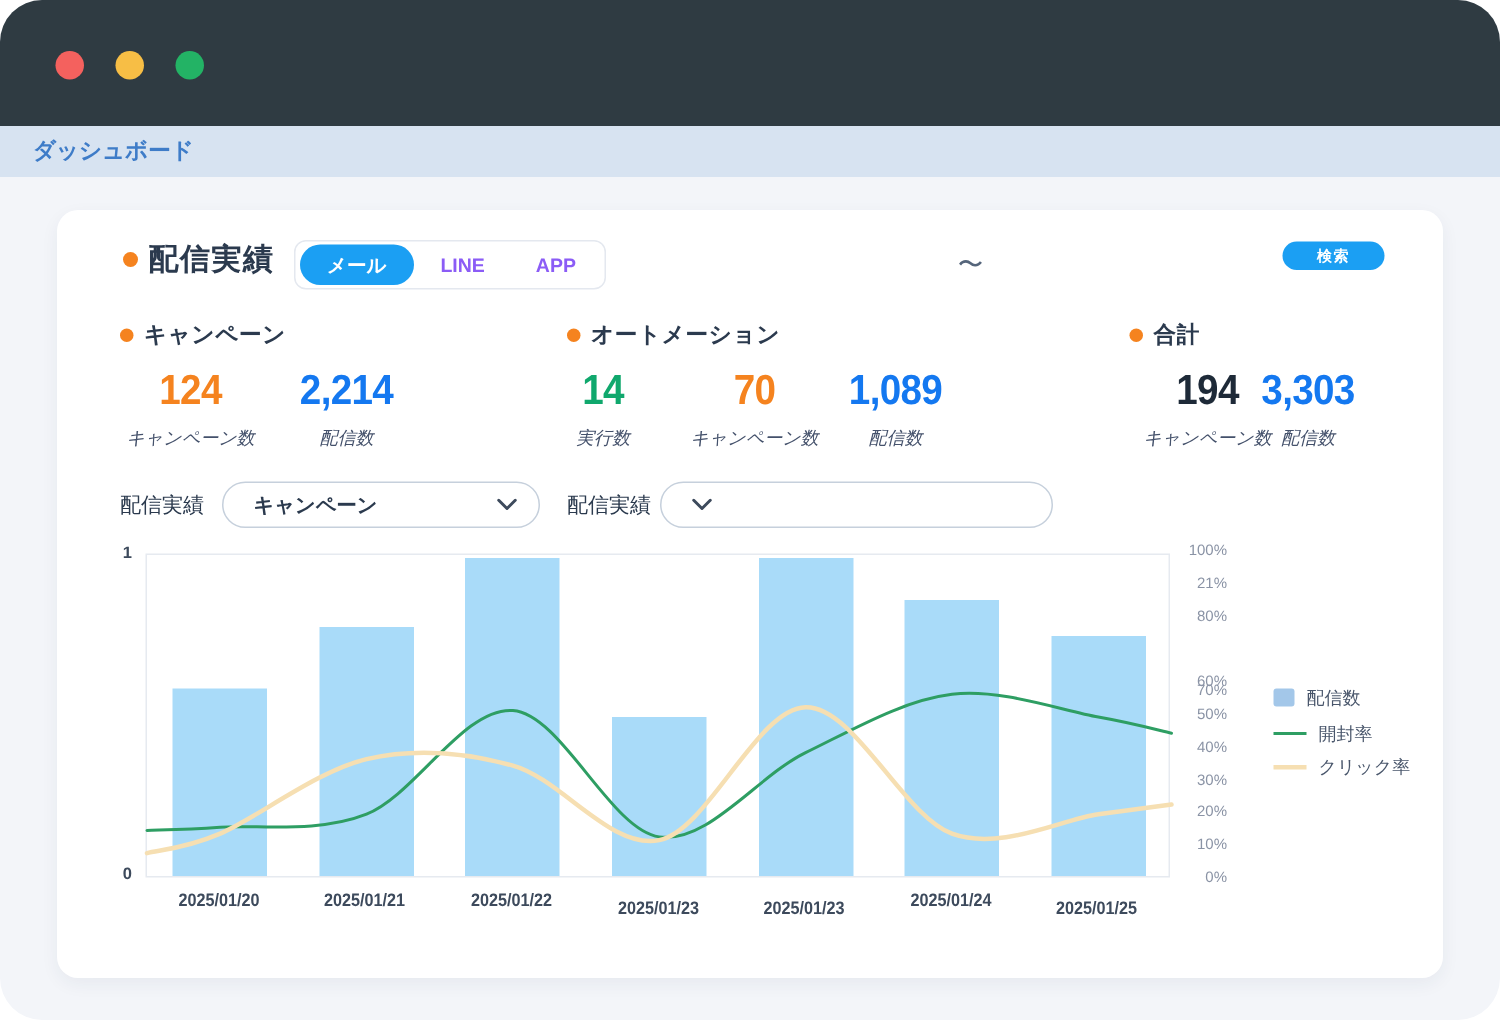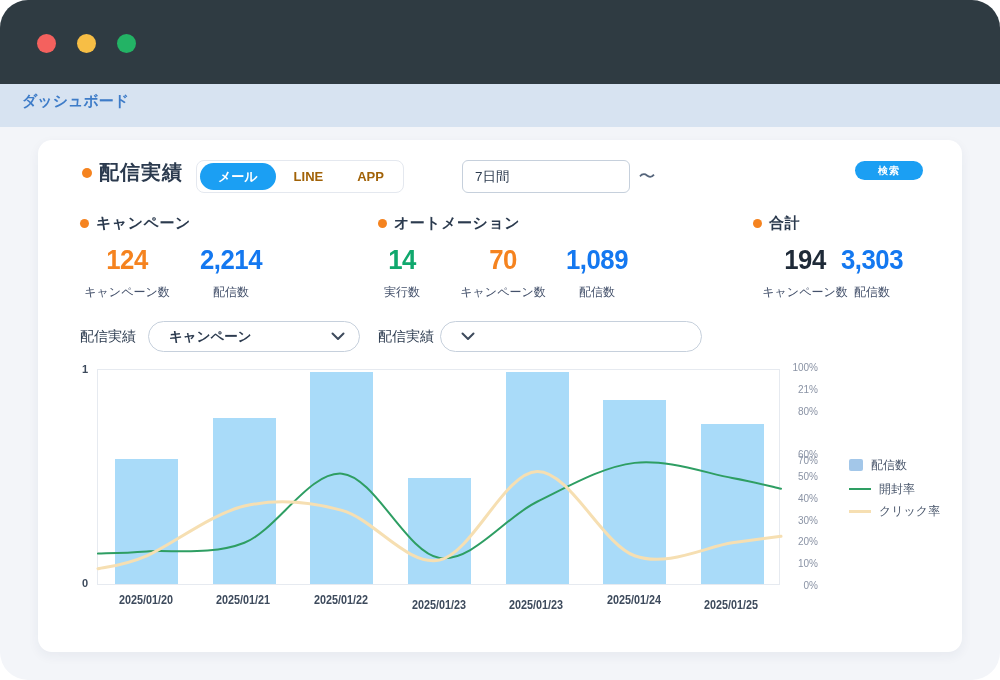--- a/index.html
+++ b/index.html
@@ -9,54 +9,54 @@
     width:1000px; height:680px;
   }
   .window {
     position:relative; width:1000px; height:680px;
     border-radius:28px; overflow:hidden; background:#F3F5F9;
   }
   
   .titlebar { position:absolute; left:0; top:0; width:100%; height:84px; background:#2F3B42; }
   .tl-dot { position:absolute; top:34px; width:19px; height:19px; border-radius:50%; }
   
-  .crumbbar { position:absolute; left:0; top:84px; width:100%; height:43px; background:#D7E3F1; }
+  .crumbbar { position:absolute; left:0; top:84px; width:100%; height:34px; background:#D7E3F1; }
   .crumb-label { position:absolute; left:22px; top:0; line-height:34px; font-size:15px; font-weight:700; color:#3E7CC8; }
   
   .card {
     position:absolute; left:38px; top:140px; width:924px; height:512px;
     background:#ffffff; border-radius:14px; box-shadow:0 4px 12px rgba(30,45,80,.06);
   }
   .bullet { position:absolute; width:10px; height:10px; border-radius:50%; background:#F5831F; }
   .panel-title { position:absolute; left:61px; top:19px; font-size:20px; font-weight:700; color:#2B3A4E; letter-spacing:1px; }
   
   .tab-group { position:absolute; left:158px; top:20px; height:33px; display:flex; align-items:center; gap:2px;
     border:1px solid #E4E8EF; border-radius:8px; background:#fff; padding:8px 3px; }
-  .tab { height:27px; line-height:27px; padding:0 16px; border-radius:14px; font-size:13px; font-weight:700; color:#a16207; cursor:pointer; }
+  .tab { height:27px; line-height:27px; padding:0 16px; border-radius:14px; font-size:13px; font-weight:700; color:#8b5cf6; cursor:pointer; }
   .tab.active { background:#1B9FF3; color:#ffffff; padding:0 18px; }
   
   .inp { position:absolute; top:20px; height:33px; border:1px solid #C6D0DC; border-radius:6px;
     font-size:13.5px; color:#2B3A4E; padding:0 12px; background:#fff; width:168px;
     font-family:"Liberation Sans","DejaVu Sans",sans-serif; }
   #range-input { left:424px; }
   .tilde { position:absolute; left:596px; top:20px; width:26px; text-align:center; line-height:33px; font-size:17px; color:#55657B; }
   .date-wrap { position:absolute; left:622px; top:20px; width:168px; height:33px; }
   .date-wrap input { width:100%; height:100%; border:1px solid #C6D0DC; border-radius:6px; padding:0 36px 0 12px;
     font-size:13.5px; font-weight:700; color:#2B3A4E; letter-spacing:.5px; font-family:"Liberation Sans","DejaVu Sans",sans-serif; }
   .cal-icon { position:absolute; right:9px; top:7px; width:19px; height:19px; cursor:pointer; }
   .search-btn { position:absolute; left:817px; top:21px; width:68px; height:19px; border:none; border-radius:15px;
     background:#1B9FF3; color:#fff; font-size:10px; font-weight:700; cursor:pointer; letter-spacing:1px;
     font-family:"Liberation Sans","DejaVu Sans",sans-serif; }
   
   .stat-head { position:absolute; top:74px; height:20px; }
   .bullet-sm { position:absolute; left:0; top:5px; width:9px; height:9px; border-radius:50%; background:#F5831F; }
   .stat-title { position:absolute; left:16px; top:0; font-size:15px; font-weight:700; color:#2B3A4E; white-space:nowrap; letter-spacing:.5px; }
   .metric { position:absolute; top:104px; width:120px; text-align:center; }
   .metric-value { font-size:28px; font-weight:700; line-height:32px; transform:scaleX(.92); letter-spacing:-.5px; }
-  .metric-label { margin-top:8px; font-size:12px; color:#44516B; white-space:nowrap; }
+  .metric-label { margin-top:8px; font-size:12px; color:#44516B; white-space:nowrap;font-style:italic; }
   
   .filter-label { position:absolute; top:181px; height:30px; line-height:30px; font-size:14px; color:#2B3A4E; }
   .pill-select { position:absolute; top:181px; height:31px; border:1px solid #C6D0DC; border-radius:16px;
     background:#fff; display:flex; align-items:center; padding:0 14px 0 20px; cursor:pointer; }
   .pill-select .val { flex:1; font-size:13.5px; font-weight:700; color:#2B3A4E; }
   
   .plot { position:absolute; left:59px; top:229px; width:683px; height:216px; border:1px solid #E6EAF0; }
   .bar { position:absolute; bottom:0; }
   .ytick-left { position:absolute; left:28px; width:22px; text-align:right; font-size:11px; font-weight:700; color:#3D4A5C; }
   .ytick-right { position:absolute; left:740px; width:40px; text-align:right; font-size:10px; color:#8A93A5; }
@@ -83,21 +83,20 @@
   <div class="card" id="card">
     <span class="bullet" style="left:44px;top:28px;"></span>
     <div class="panel-title">配信実績</div>
 
     <div class="tab-group" id="tab-group">
         <div class="tab active">メール</div>
         <div class="tab">LINE</div>
         <div class="tab">APP</div>
       </div>
 
-    <input class="inp" id="range-input" value="7日間" style="">
     <span class="tilde">〜</span>
     <button class="search-btn">検索</button>
 
     <div id="stats">
         <div class="stat-head" style="left: 42px;">
           <div class="bullet-sm"></div>
           <div class="stat-title">キャンペーン</div>
         </div>
         <div class="metric" style="left: 29px;">
           <div class="metric-value" style="color: rgb(245, 131, 31);">124</div>

